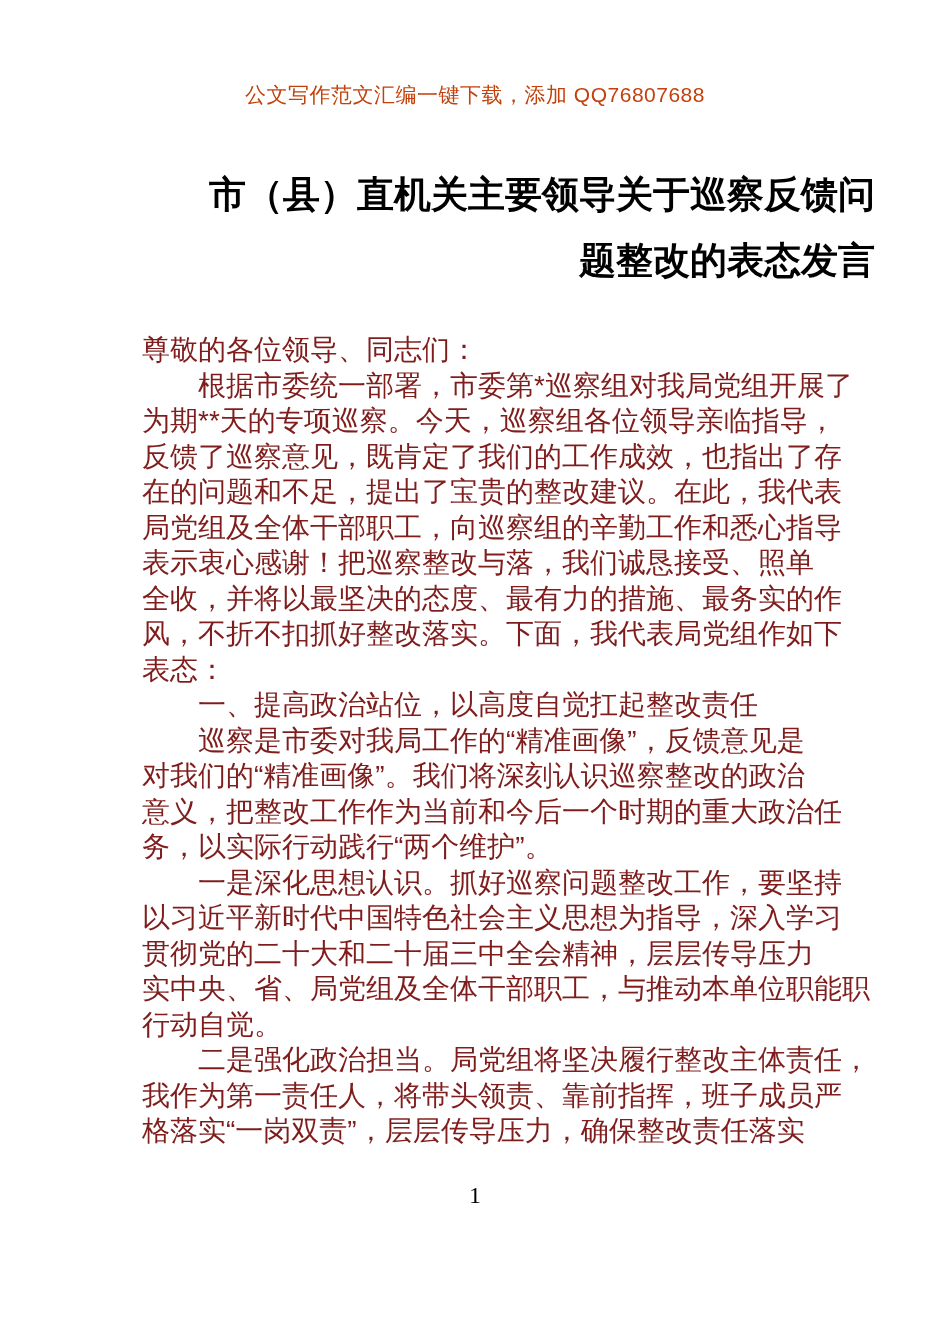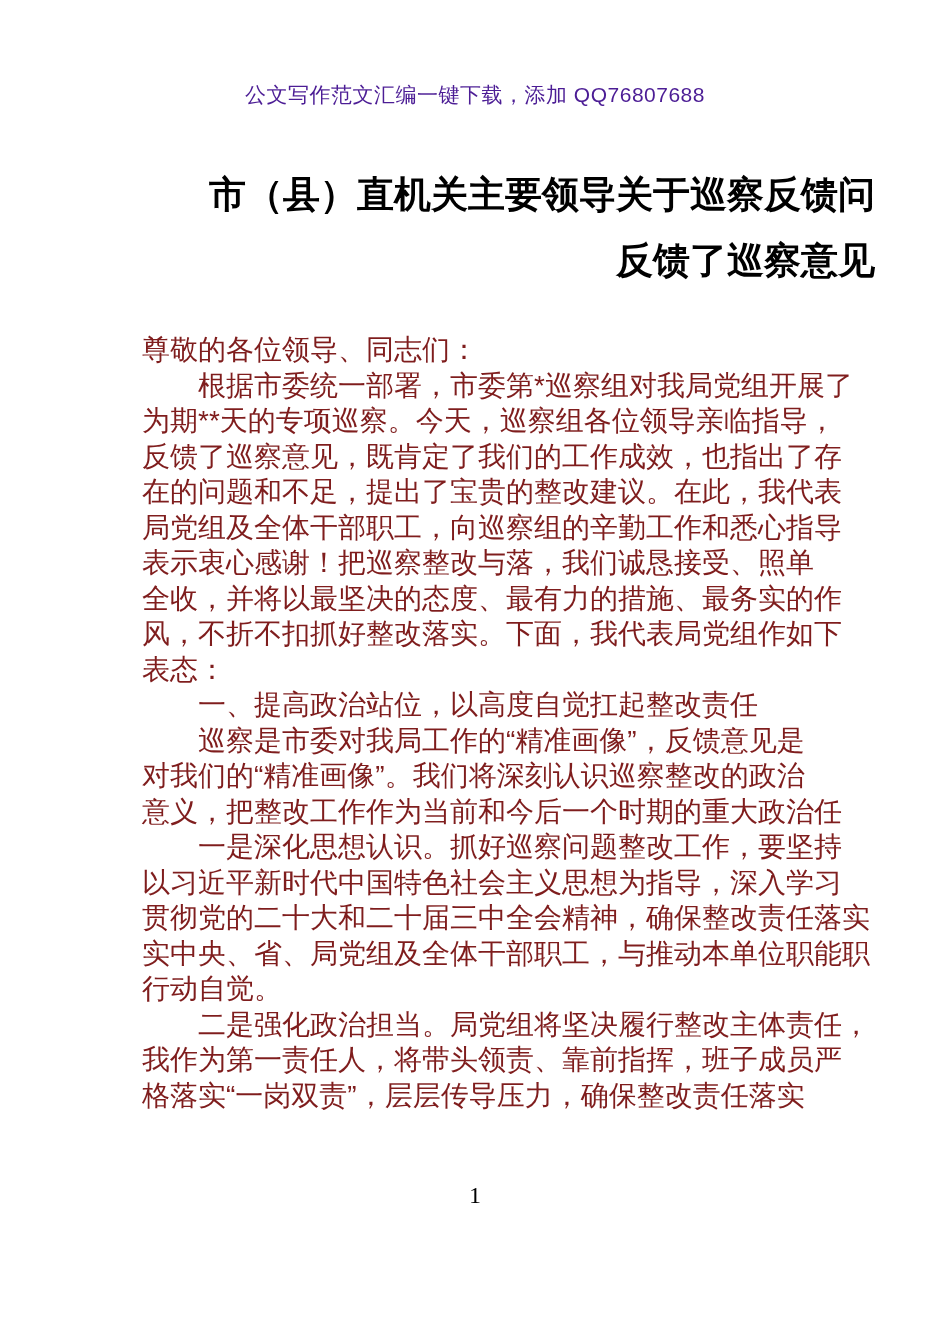--- a/index.html
+++ b/index.html
@@ -17,21 +17,21 @@
     color: #000000;
   }
   .notice {
     position: absolute;
     top: 82px;
     left: 0;
     width: 100%;
     text-align: center;
     font-size: 21px;
     line-height: 26px;
-    color: #4c1d95;
+    color: #c2410c;
     letter-spacing: 0.5px;
   }
   .doc-title {
     position: absolute;
     top: 162px;
     left: 75px;
     width: 800px;
     text-align: right;
     font-size: 37px;
     line-height: 66px;
@@ -68,42 +68,43 @@
 </style>
 </head>
 <body>
 
 <div class="page">
 
   <div class="notice">公文写作范文汇编一键下载，添加 QQ76807688</div>
 
   <div class="doc-title">
     <div>市（县）直机关主要领导关于巡察反馈问</div>
-    <div>反馈了巡察意见</div>
+    <div>题整改的表态发言</div>
   </div>
 
   <div class="body-text">
 
   <div class="line">尊敬的各位领导、同志们：</div>
       <div class="line indent">根据市委统一部署，市委第*巡察组对我局党组开展了</div>
       <div class="line">为期**天的专项巡察。今天，巡察组各位领导亲临指导，</div>
       <div class="line">反馈了巡察意见，既肯定了我们的工作成效，也指出了存</div>
       <div class="line">在的问题和不足，提出了宝贵的整改建议。在此，我代表</div>
       <div class="line">局党组及全体干部职工，向巡察组的辛勤工作和悉心指导</div>
       <div class="line">表示衷心感谢！把巡察整改与落，我们诚恳接受、照单</div>
       <div class="line">全收，并将以最坚决的态度、最有力的措施、最务实的作</div>
       <div class="line">风，不折不扣抓好整改落实。下面，我代表局党组作如下</div>
       <div class="line">表态：</div>
       <div class="line indent">一、提高政治站位，以高度自觉扛起整改责任</div>
       <div class="line indent">巡察是市委对我局工作的“精准画像”，反馈意见是</div>
       <div class="line">对我们的“精准画像”。我们将深刻认识巡察整改的政治</div>
       <div class="line">意义，把整改工作作为当前和今后一个时期的重大政治任</div>
+      <div class="line">务，以实际行动践行“两个维护”。</div>
       <div class="line indent">一是深化思想认识。抓好巡察问题整改工作，要坚持</div>
       <div class="line">以习近平新时代中国特色社会主义思想为指导，深入学习</div>
-      <div class="line">贯彻党的二十大和二十届三中全会精神，确保整改责任落实</div>
+      <div class="line">贯彻党的二十大和二十届三中全会精神，层层传导压力</div>
       <div class="line">实中央、省、局党组及全体干部职工，与推动本单位职能职</div>
       <div class="line">行动自觉。</div>
       <div class="line indent">二是强化政治担当。局党组将坚决履行整改主体责任，</div>
       <div class="line">我作为第一责任人，将带头领责、靠前指挥，班子成员严</div>
       <div class="line">格落实“一岗双责”，层层传导压力，确保整改责任落实</div>
     </div>
 
   <div class="page-number">1</div>
 
 </div>

